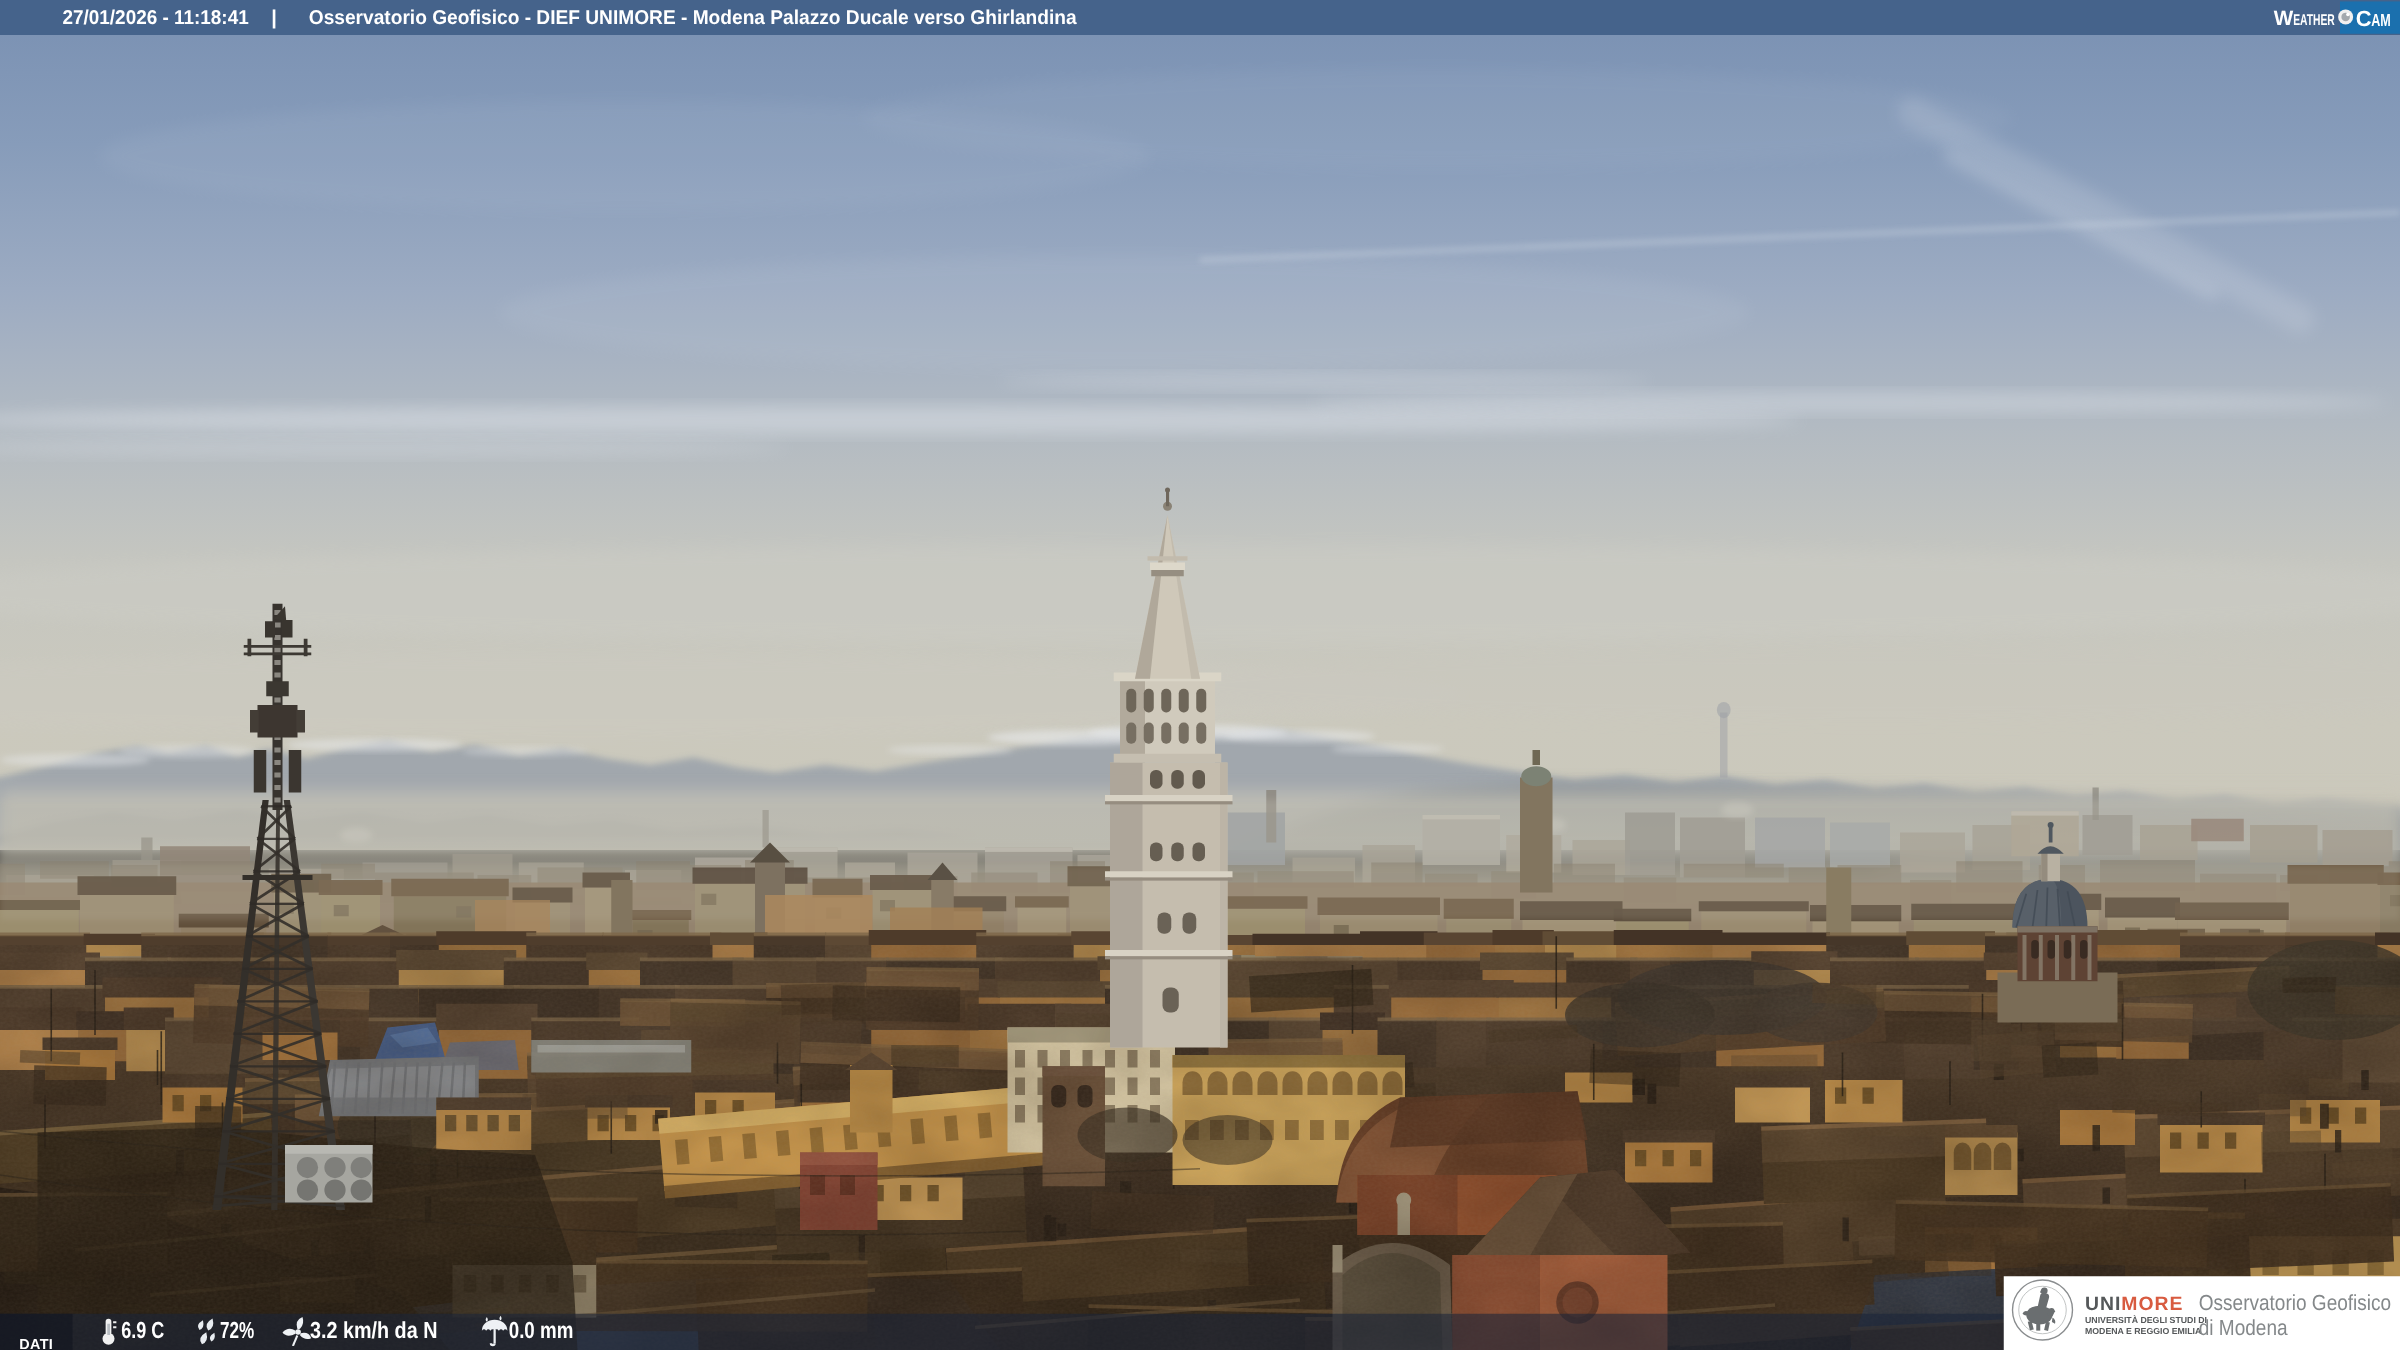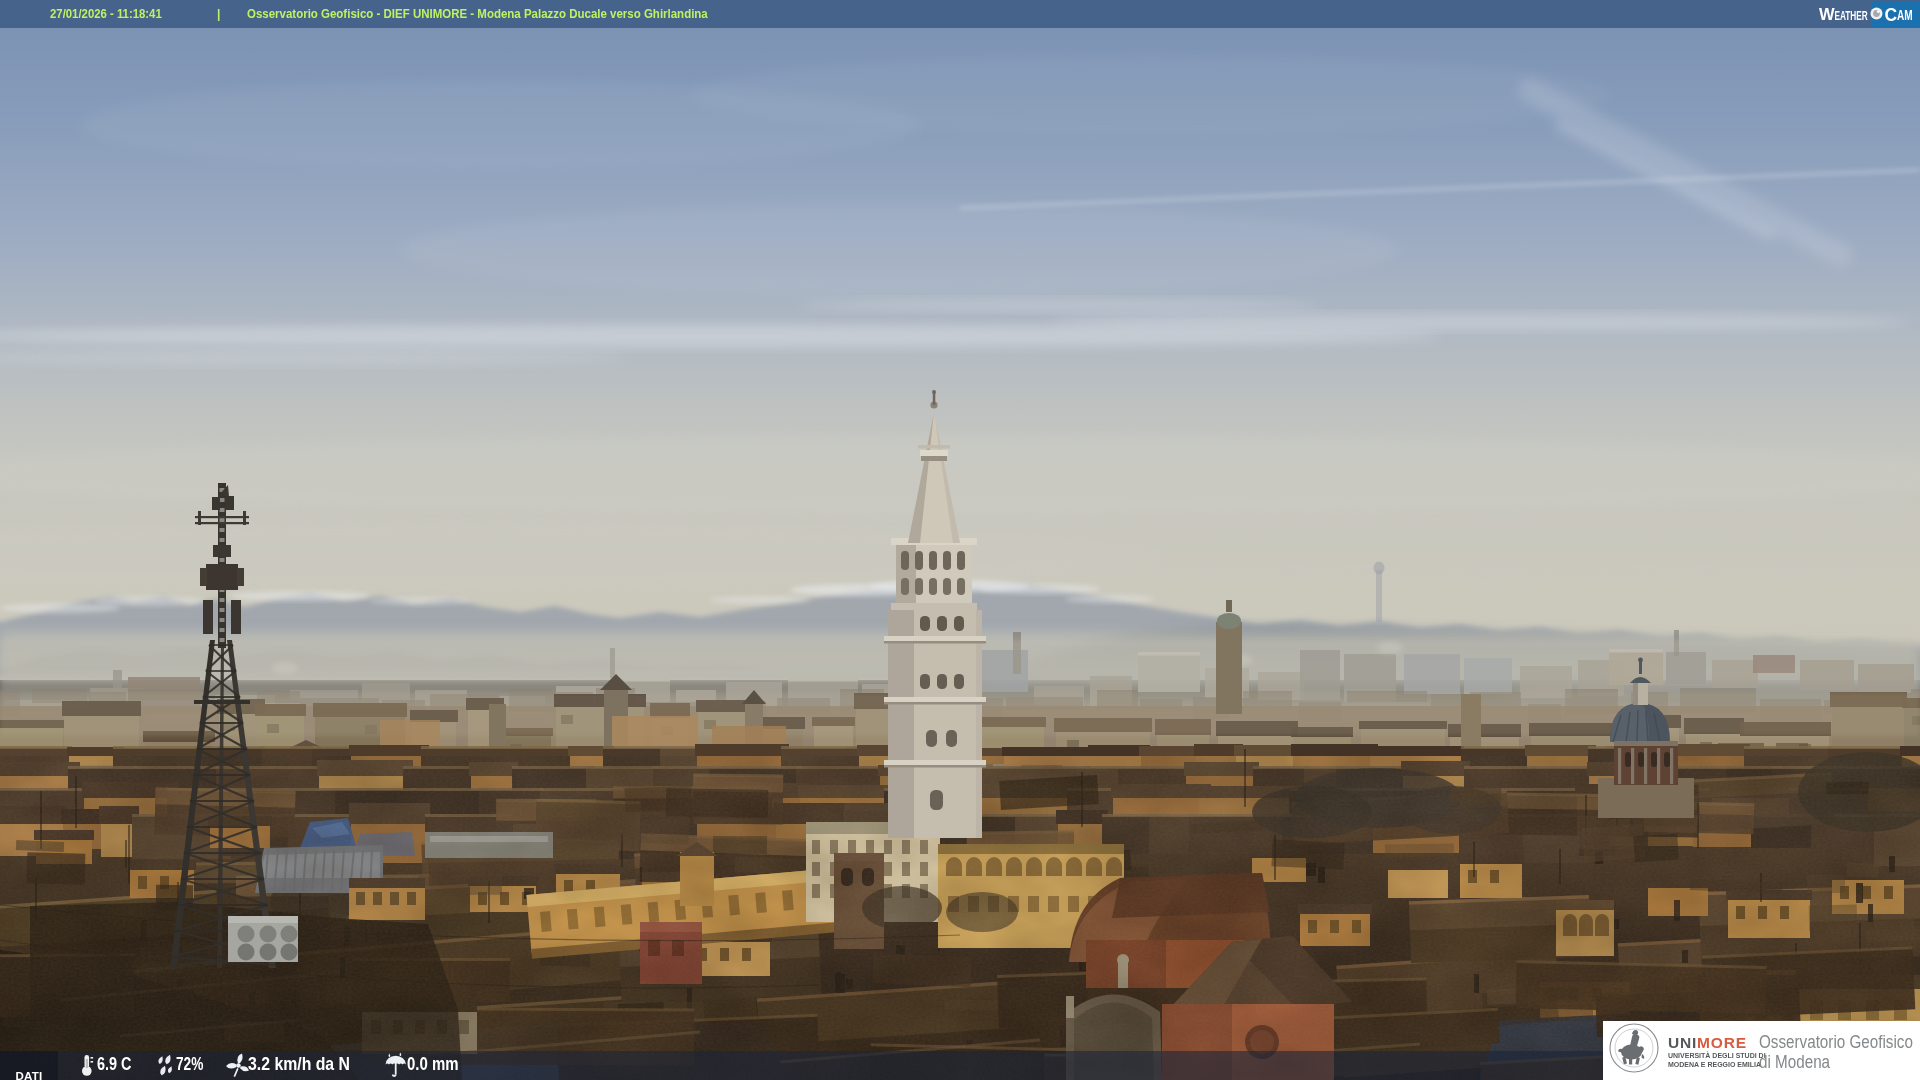--- a/index.html
+++ b/index.html
@@ -1,19 +1,19 @@
 <!DOCTYPE html>
 <html><head>
 <meta charset="utf-8">
 <style>
 html,body{margin:0;padding:0;width:1920px;height:1080px;overflow:hidden;background:#000;}
 *{box-sizing:border-box;}
 #scene{position:absolute;top:0;left:0;width:1920px;height:1080px;}
 .ovl{position:absolute;font-family:"Liberation Sans",sans-serif;}
-#topbar{top:0;left:0;width:1920px;height:28px;background:#45638b;color:#bef264;font-size:12px;font-weight:bold;line-height:29px;white-space:nowrap;}
+#topbar{top:0;left:0;width:1920px;height:28px;background:#45638b;color:#ffffff;font-size:16px;font-weight:bold;line-height:29px;white-space:nowrap;}
 #topbar span{position:absolute;top:0;transform-origin:left center;}
 #botbar{left:0;top:1051px;width:1920px;height:29px;background:rgba(26,36,56,0.58);color:#fff;}
 #dati{position:absolute;left:0;top:0;width:58px;height:40px;background:rgba(10,16,26,0.45);color:#fff;font-size:11.5px;font-weight:bold;text-align:center;line-height:11px;padding-top:20px;letter-spacing:0.3px;}
 .wd{position:absolute;top:0;height:29px;color:#fff;font-size:18.5px;font-weight:bold;line-height:26px;transform-origin:left center;}
 #logobox{left:1603px;top:1021px;width:317px;height:68px;background:#fff;}
 #wcam{position:absolute;right:0;top:3px;height:25px;font-family:"Liberation Sans",sans-serif;}
 </style>
 </head>
 <body>
 <svg id="scene" width="1920" height="1080" viewBox="0 0 1920 1080">

